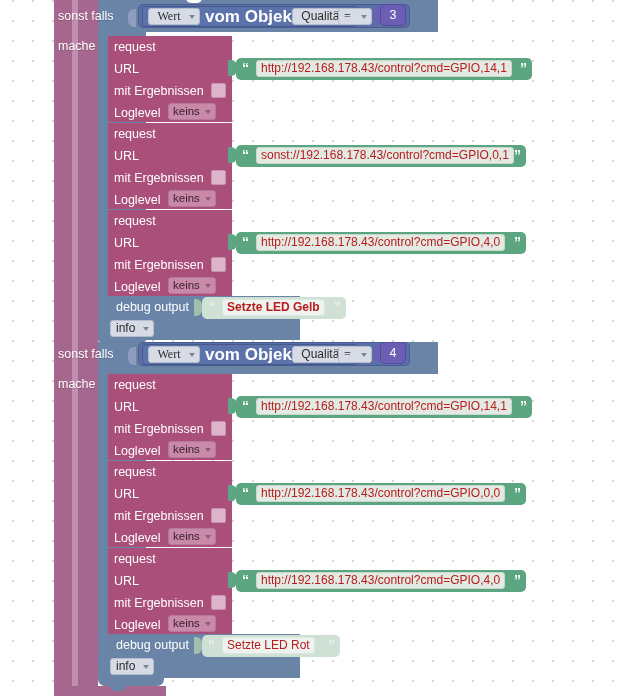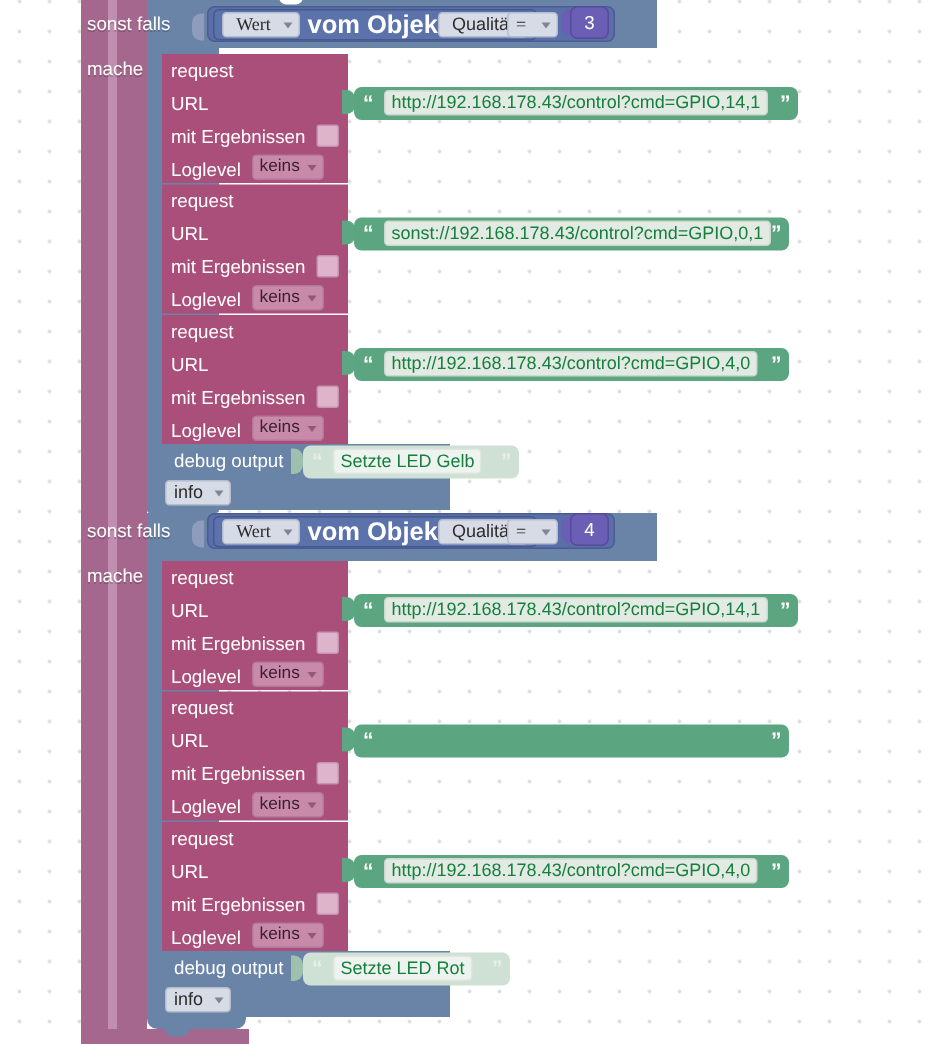--- a/index.html
+++ b/index.html
@@ -159,21 +159,21 @@
     line-height:16px;
     font-weight:bold;
     letter-spacing:-1px;
   }
   .strblk.faded .q{color:#e8efe9;}
   .strval{
     position:absolute;
     background:#e2eae3;
     border:1px solid #cbd8ce;
     border-radius:3px;
-    color:#15803d;
+    color:#b91c1c;
     font-size:12px;
     line-height:15px;
     height:17px;
     padding:0 4px;
     box-sizing:border-box;
     white-space:nowrap;
   }
   .strblk.faded .strval{background:#eef3ef;border-color:#dde6df;}
 
   
@@ -323,21 +323,21 @@
     <span class="strval" style="left:20px;top:2px;">http://192.168.178.43/control?cmd=GPIO,4,0</span>
     <span class="q" style="right:6px;top:2px;">”</span>
   </div>
   <div class="bump" style="left:118px;top:296px;background:#aa4f79;"></div>
 
   <div class="dbg" style="left:108px;top:296px;width:192px;height:44px;"></div>
   <div class="dlbl" style="position:absolute;left:116px;top:300px;color:#fff;font-size:12.5px;white-space:nowrap;">debug output</div>
   <div class="tab-blue" style="left:194px;top:299px;background:#9ec0ad;"></div>
   <div class="strblk faded" style="left:202px;top:297px;width:144px;">
     <span class="q" style="left:6px;top:2px;">“</span>
-    <span class="strval" style="left:20px;top:2px;">Setzte LED Gelb</span>
+    <span class="strval" style="left:20px;top:2px;font-weight:bold;">Setzte LED Gelb</span>
     <span class="q" style="right:6px;top:2px;">”</span>
   </div>
   <div class="dbg-field" style="left:110px;top:320px;width:44px;">
     <span>info</span>
     <i class="caret"></i>
   </div>
   <div class="bump" style="left:118px;top:340px;"></div>
 
   <div class="dbg-cap" style="left:98px;top:340px;width:48px;height:2px;"></div>
 
@@ -391,20 +391,21 @@
   <div class="rtitle" style="position:absolute;left:114px;top:509px;color:#fff;font-size:12.5px;white-space:nowrap;">mit Ergebnissen</div>
   <div class="checkbox" style="left:211px;top:508px;"></div>
   <div class="rtitle" style="position:absolute;left:114px;top:531px;color:#fff;font-size:12.5px;white-space:nowrap;">Loglevel</div>
   <div class="req-field" style="left:168px;top:528px;width:48px;padding-right:14px;">
     <span>keins</span>
     <i class="caret"></i>
   </div>
   <div class="tab-green" style="left:228px;top:485px;"></div>
   <div class="strblk" style="left:236px;top:483px;width:290px;">
     <span class="q" style="left:6px;top:2px;">“</span>
+    <span class="strval" style="left:20px;top:2px;">http://192.168.178.43/control?cmd=GPIO,0,0</span>
     <span class="q" style="right:6px;top:2px;">”</span>
   </div>
 
   <div class="req" style="left:108px;top:548px;width:124px;height:86px;"></div>
   <div class="rtitle" style="position:absolute;left:114px;top:552px;color:#fff;font-size:12.5px;white-space:nowrap;">request</div>
   <div class="rtitle" style="position:absolute;left:114px;top:574px;color:#fff;font-size:12.5px;white-space:nowrap;">URL</div>
   <div class="rtitle" style="position:absolute;left:114px;top:596px;color:#fff;font-size:12.5px;white-space:nowrap;">mit Ergebnissen</div>
   <div class="checkbox" style="left:211px;top:595px;"></div>
   <div class="rtitle" style="position:absolute;left:114px;top:618px;color:#fff;font-size:12.5px;white-space:nowrap;">Loglevel</div>
   <div class="req-field" style="left:168px;top:615px;width:48px;padding-right:14px;">

